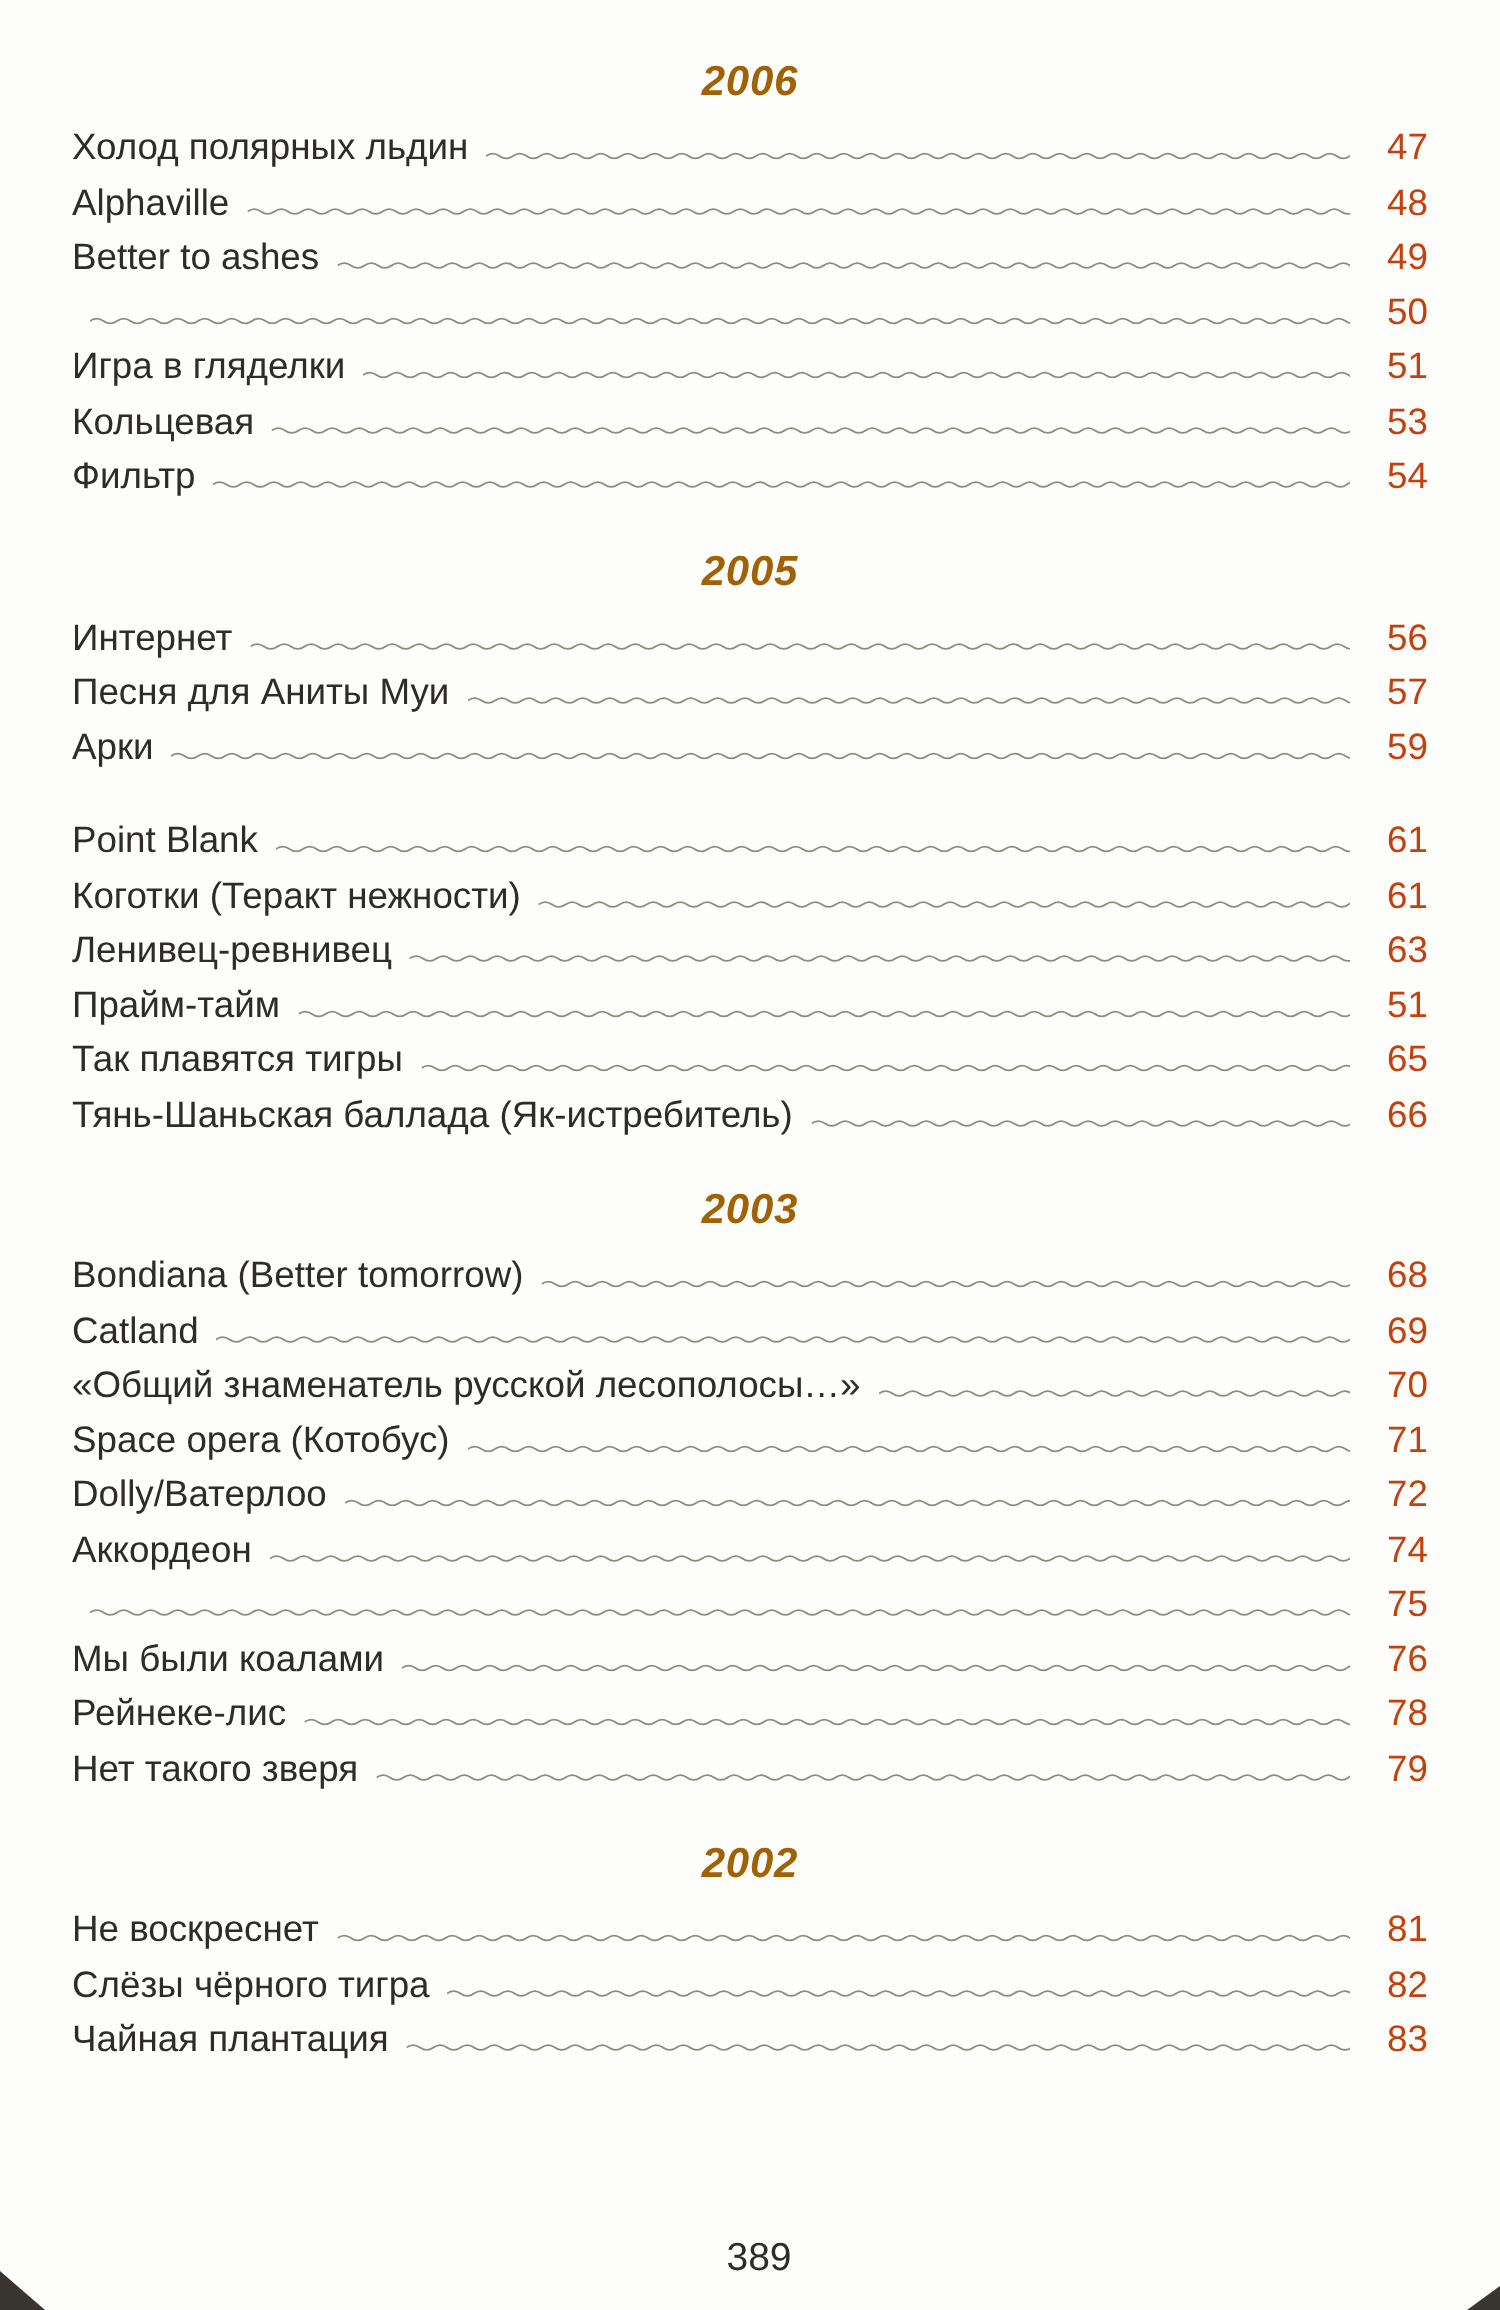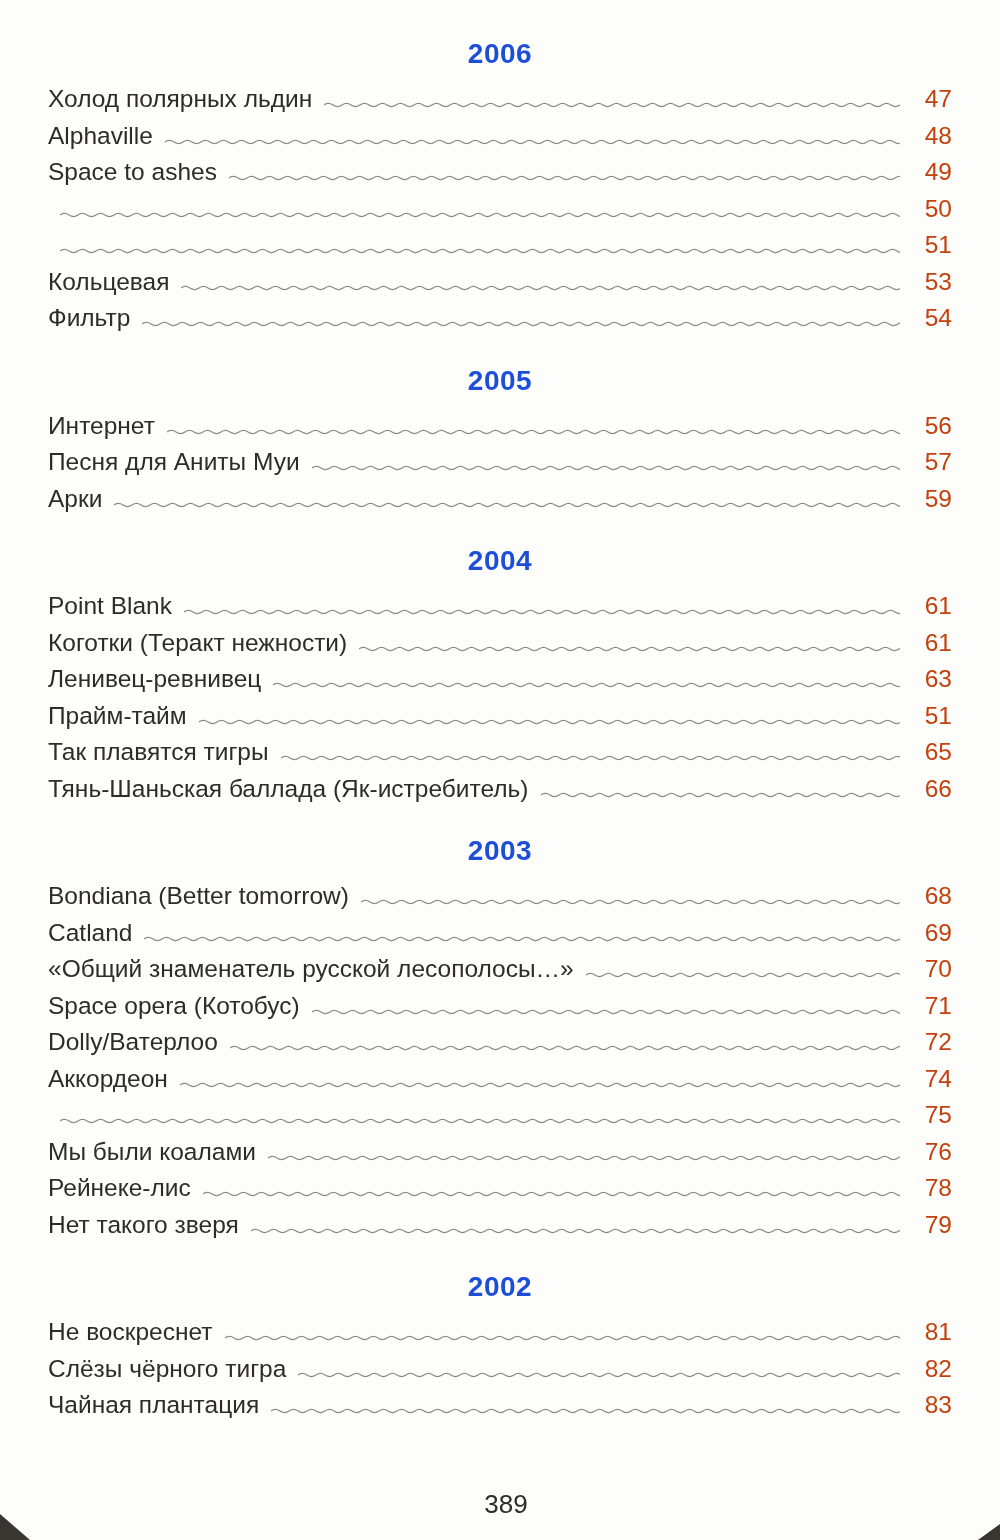--- a/index.html
+++ b/index.html
@@ -25,22 +25,23 @@
 
   .toc-section { margin-top: 26px; }
   .toc-section:first-child { margin-top: 0; }
 
   .year-heading {
     text-align: center;
     font-size: 28px;
     line-height: 35px;
     font-weight: bold;
     letter-spacing: 0.5px;
-    color: #1d4ed8;
+    color: #a16207;
     margin-bottom: 10px;
+    font-style: italic;
   }
 
   .toc-row {
     display: flex;
     align-items: baseline;
     font-size: 24.5px;
     line-height: 36.5px;
   }
 
   .entry-title { white-space: nowrap; }
@@ -105,37 +106,38 @@
         <div class="toc-row">
           <span class="entry-title">Alphaville</span>
           <span class="leader">
             <svg class="leader-svg" width="100%" height="10" viewBox="0 0 900 10" preserveAspectRatio="xMinYMid slice" aria-hidden="true">
               <path d="M0,5 Q4.5,1.8 9,5 T18,5 T27,5 T36,5 T45,5 T54,5 T63,5 T72,5 T81,5 T90,5 T99,5 T108,5 T117,5 T126,5 T135,5 T144,5 T153,5 T162,5 T171,5 T180,5 T189,5 T198,5 T207,5 T216,5 T225,5 T234,5 T243,5 T252,5 T261,5 T270,5 T279,5 T288,5 T297,5 T306,5 T315,5 T324,5 T333,5 T342,5 T351,5 T360,5 T369,5 T378,5 T387,5 T396,5 T405,5 T414,5 T423,5 T432,5 T441,5 T450,5 T459,5 T468,5 T477,5 T486,5 T495,5 T504,5 T513,5 T522,5 T531,5 T540,5 T549,5 T558,5 T567,5 T576,5 T585,5 T594,5 T603,5 T612,5 T621,5 T630,5 T639,5 T648,5 T657,5 T666,5 T675,5 T684,5 T693,5 T702,5 T711,5 T720,5 T729,5 T738,5 T747,5 T756,5 T765,5 T774,5 T783,5 T792,5 T801,5 T810,5 T819,5 T828,5 T837,5 T846,5 T855,5 T864,5 T873,5 T882,5 T891,5 T900,5" fill="none" stroke="#8d8a80" stroke-width="1.2"></path>
             </svg>
           </span>
           <span class="entry-page">48</span>
         </div>
         <div class="toc-row">
-          <span class="entry-title">Space to ashes</span>
+          <span class="entry-title">Better to ashes</span>
           <span class="leader">
             <svg class="leader-svg" width="100%" height="10" viewBox="0 0 900 10" preserveAspectRatio="xMinYMid slice" aria-hidden="true">
               <path d="M0,5 Q4.5,1.8 9,5 T18,5 T27,5 T36,5 T45,5 T54,5 T63,5 T72,5 T81,5 T90,5 T99,5 T108,5 T117,5 T126,5 T135,5 T144,5 T153,5 T162,5 T171,5 T180,5 T189,5 T198,5 T207,5 T216,5 T225,5 T234,5 T243,5 T252,5 T261,5 T270,5 T279,5 T288,5 T297,5 T306,5 T315,5 T324,5 T333,5 T342,5 T351,5 T360,5 T369,5 T378,5 T387,5 T396,5 T405,5 T414,5 T423,5 T432,5 T441,5 T450,5 T459,5 T468,5 T477,5 T486,5 T495,5 T504,5 T513,5 T522,5 T531,5 T540,5 T549,5 T558,5 T567,5 T576,5 T585,5 T594,5 T603,5 T612,5 T621,5 T630,5 T639,5 T648,5 T657,5 T666,5 T675,5 T684,5 T693,5 T702,5 T711,5 T720,5 T729,5 T738,5 T747,5 T756,5 T765,5 T774,5 T783,5 T792,5 T801,5 T810,5 T819,5 T828,5 T837,5 T846,5 T855,5 T864,5 T873,5 T882,5 T891,5 T900,5" fill="none" stroke="#8d8a80" stroke-width="1.2"></path>
             </svg>
           </span>
           <span class="entry-page">49</span>
         </div>
         <div class="toc-row">
           <span class="leader">
             <svg class="leader-svg" width="100%" height="10" viewBox="0 0 900 10" preserveAspectRatio="xMinYMid slice" aria-hidden="true">
               <path d="M0,5 Q4.5,1.8 9,5 T18,5 T27,5 T36,5 T45,5 T54,5 T63,5 T72,5 T81,5 T90,5 T99,5 T108,5 T117,5 T126,5 T135,5 T144,5 T153,5 T162,5 T171,5 T180,5 T189,5 T198,5 T207,5 T216,5 T225,5 T234,5 T243,5 T252,5 T261,5 T270,5 T279,5 T288,5 T297,5 T306,5 T315,5 T324,5 T333,5 T342,5 T351,5 T360,5 T369,5 T378,5 T387,5 T396,5 T405,5 T414,5 T423,5 T432,5 T441,5 T450,5 T459,5 T468,5 T477,5 T486,5 T495,5 T504,5 T513,5 T522,5 T531,5 T540,5 T549,5 T558,5 T567,5 T576,5 T585,5 T594,5 T603,5 T612,5 T621,5 T630,5 T639,5 T648,5 T657,5 T666,5 T675,5 T684,5 T693,5 T702,5 T711,5 T720,5 T729,5 T738,5 T747,5 T756,5 T765,5 T774,5 T783,5 T792,5 T801,5 T810,5 T819,5 T828,5 T837,5 T846,5 T855,5 T864,5 T873,5 T882,5 T891,5 T900,5" fill="none" stroke="#8d8a80" stroke-width="1.2"></path>
             </svg>
           </span>
           <span class="entry-page">50</span>
         </div>
         <div class="toc-row">
+          <span class="entry-title">Игра в гляделки</span>
           <span class="leader">
             <svg class="leader-svg" width="100%" height="10" viewBox="0 0 900 10" preserveAspectRatio="xMinYMid slice" aria-hidden="true">
               <path d="M0,5 Q4.5,1.8 9,5 T18,5 T27,5 T36,5 T45,5 T54,5 T63,5 T72,5 T81,5 T90,5 T99,5 T108,5 T117,5 T126,5 T135,5 T144,5 T153,5 T162,5 T171,5 T180,5 T189,5 T198,5 T207,5 T216,5 T225,5 T234,5 T243,5 T252,5 T261,5 T270,5 T279,5 T288,5 T297,5 T306,5 T315,5 T324,5 T333,5 T342,5 T351,5 T360,5 T369,5 T378,5 T387,5 T396,5 T405,5 T414,5 T423,5 T432,5 T441,5 T450,5 T459,5 T468,5 T477,5 T486,5 T495,5 T504,5 T513,5 T522,5 T531,5 T540,5 T549,5 T558,5 T567,5 T576,5 T585,5 T594,5 T603,5 T612,5 T621,5 T630,5 T639,5 T648,5 T657,5 T666,5 T675,5 T684,5 T693,5 T702,5 T711,5 T720,5 T729,5 T738,5 T747,5 T756,5 T765,5 T774,5 T783,5 T792,5 T801,5 T810,5 T819,5 T828,5 T837,5 T846,5 T855,5 T864,5 T873,5 T882,5 T891,5 T900,5" fill="none" stroke="#8d8a80" stroke-width="1.2"></path>
             </svg>
           </span>
           <span class="entry-page">51</span>
         </div>
         <div class="toc-row">
           <span class="entry-title">Кольцевая</span>
           <span class="leader">
@@ -179,21 +181,20 @@
           <span class="entry-title">Арки</span>
           <span class="leader">
             <svg class="leader-svg" width="100%" height="10" viewBox="0 0 900 10" preserveAspectRatio="xMinYMid slice" aria-hidden="true">
               <path d="M0,5 Q4.5,1.8 9,5 T18,5 T27,5 T36,5 T45,5 T54,5 T63,5 T72,5 T81,5 T90,5 T99,5 T108,5 T117,5 T126,5 T135,5 T144,5 T153,5 T162,5 T171,5 T180,5 T189,5 T198,5 T207,5 T216,5 T225,5 T234,5 T243,5 T252,5 T261,5 T270,5 T279,5 T288,5 T297,5 T306,5 T315,5 T324,5 T333,5 T342,5 T351,5 T360,5 T369,5 T378,5 T387,5 T396,5 T405,5 T414,5 T423,5 T432,5 T441,5 T450,5 T459,5 T468,5 T477,5 T486,5 T495,5 T504,5 T513,5 T522,5 T531,5 T540,5 T549,5 T558,5 T567,5 T576,5 T585,5 T594,5 T603,5 T612,5 T621,5 T630,5 T639,5 T648,5 T657,5 T666,5 T675,5 T684,5 T693,5 T702,5 T711,5 T720,5 T729,5 T738,5 T747,5 T756,5 T765,5 T774,5 T783,5 T792,5 T801,5 T810,5 T819,5 T828,5 T837,5 T846,5 T855,5 T864,5 T873,5 T882,5 T891,5 T900,5" fill="none" stroke="#8d8a80" stroke-width="1.2"></path>
             </svg>
           </span>
           <span class="entry-page">59</span>
         </div>
       </section>
       <section class="toc-section">
-        <h2 class="year-heading">2004</h2>
         <div class="toc-row">
           <span class="entry-title">Point Blank</span>
           <span class="leader">
             <svg class="leader-svg" width="100%" height="10" viewBox="0 0 900 10" preserveAspectRatio="xMinYMid slice" aria-hidden="true">
               <path d="M0,5 Q4.5,1.8 9,5 T18,5 T27,5 T36,5 T45,5 T54,5 T63,5 T72,5 T81,5 T90,5 T99,5 T108,5 T117,5 T126,5 T135,5 T144,5 T153,5 T162,5 T171,5 T180,5 T189,5 T198,5 T207,5 T216,5 T225,5 T234,5 T243,5 T252,5 T261,5 T270,5 T279,5 T288,5 T297,5 T306,5 T315,5 T324,5 T333,5 T342,5 T351,5 T360,5 T369,5 T378,5 T387,5 T396,5 T405,5 T414,5 T423,5 T432,5 T441,5 T450,5 T459,5 T468,5 T477,5 T486,5 T495,5 T504,5 T513,5 T522,5 T531,5 T540,5 T549,5 T558,5 T567,5 T576,5 T585,5 T594,5 T603,5 T612,5 T621,5 T630,5 T639,5 T648,5 T657,5 T666,5 T675,5 T684,5 T693,5 T702,5 T711,5 T720,5 T729,5 T738,5 T747,5 T756,5 T765,5 T774,5 T783,5 T792,5 T801,5 T810,5 T819,5 T828,5 T837,5 T846,5 T855,5 T864,5 T873,5 T882,5 T891,5 T900,5" fill="none" stroke="#8d8a80" stroke-width="1.2"></path>
             </svg>
           </span>
           <span class="entry-page">61</span>
         </div>
         <div class="toc-row">

